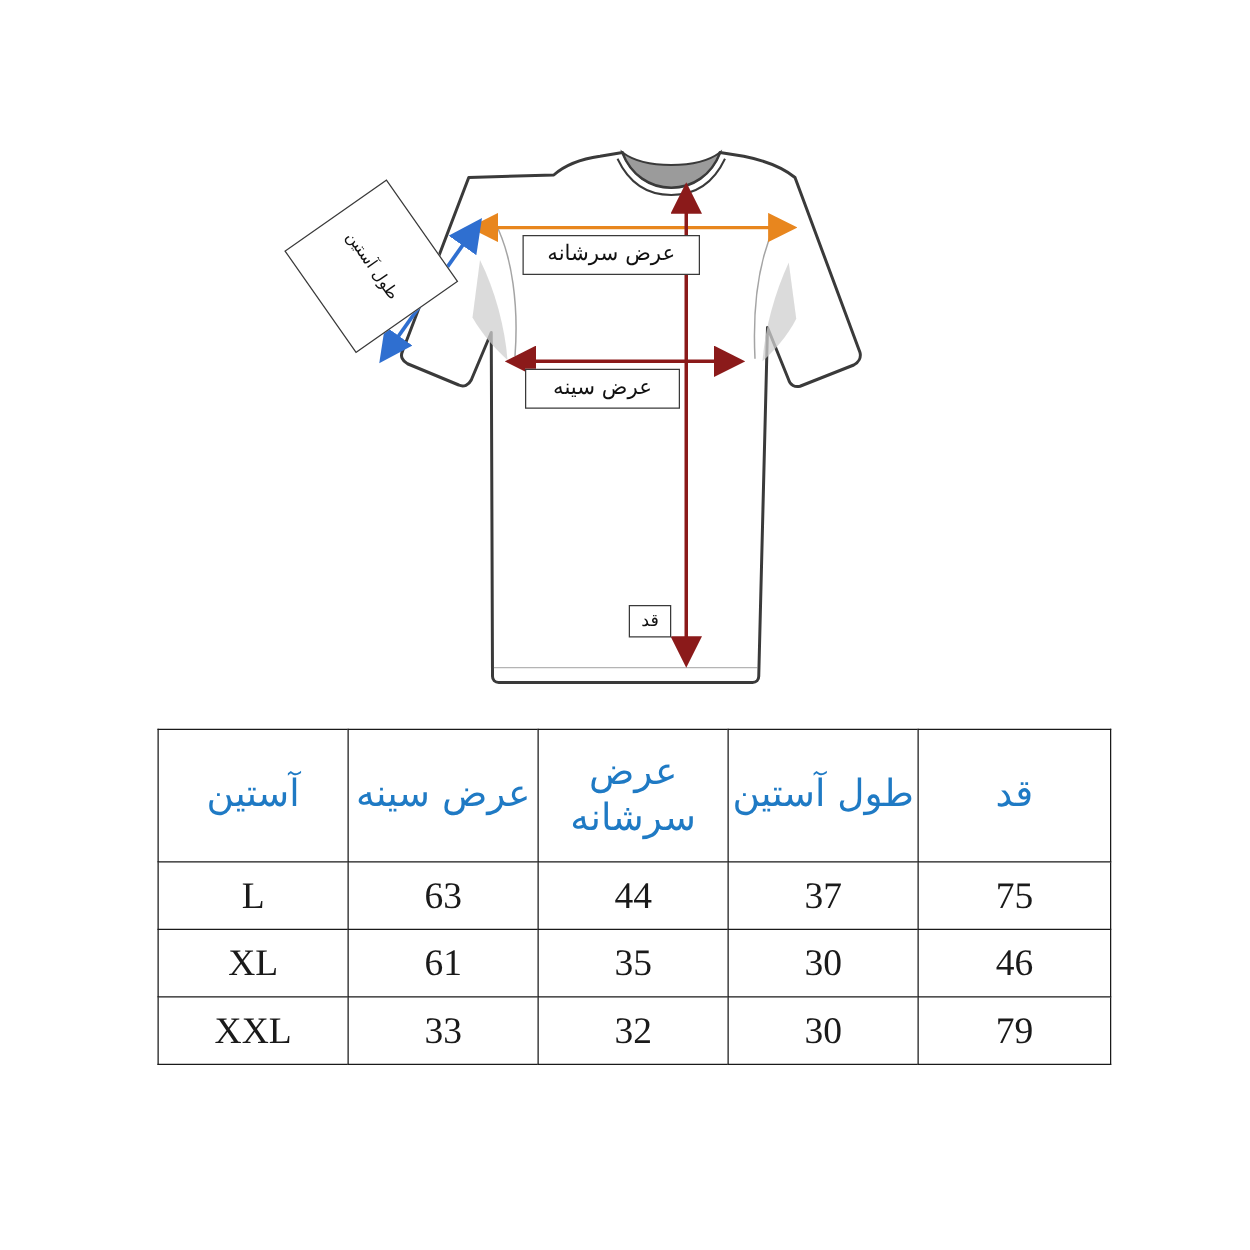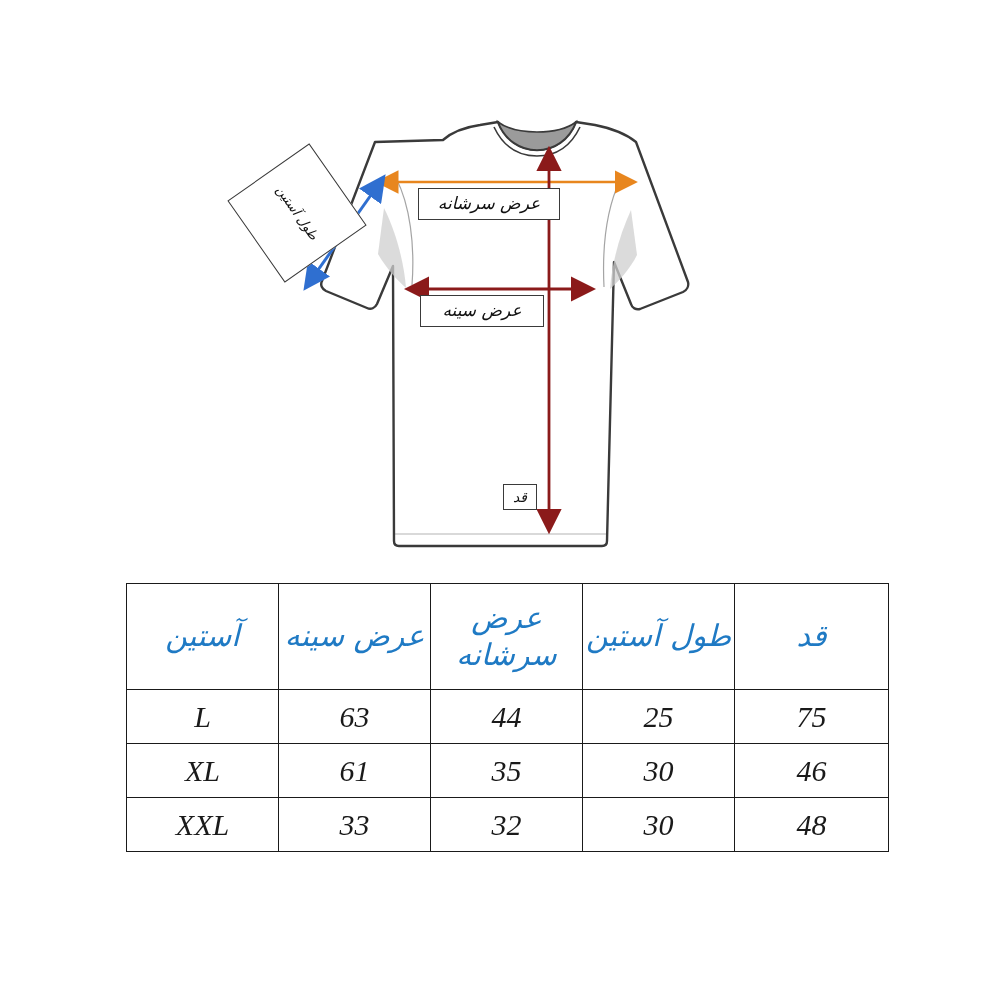--- a/index.html
+++ b/index.html
@@ -12,21 +12,20 @@
     height: 1000px;
     position: relative;
     font-family: "DejaVu Sans", "Liberation Sans", sans-serif;
     overflow: hidden;
   }
   #stage {
     position: absolute;
     left: 0; top: 0;
     width: 813px;
     height: 1000px;
-    font-style: italic;
   }
   
   #diagram {
     position: absolute;
     left: 0;
     top: 0;
     width: 1000px;
     height: 570px;
   }
   #diagram svg {
@@ -202,34 +201,34 @@
         <th class="col-length">قد</th>
         <th class="col-sleeve">طول آستین</th>
         <th class="col-should">عرض سرشانه</th>
         <th class="col-chest">عرض سینه</th>
         <th class="col-size">آستین</th>
       </tr>
     </thead>
     <tbody>
       <tr>
         <td>75</td>
-        <td>25</td>
+        <td>37</td>
         <td>44</td>
         <td>63</td>
         <td>L</td>
       </tr>
       <tr>
         <td>46</td>
         <td>30</td>
         <td>35</td>
         <td>61</td>
         <td>XL</td>
       </tr>
       <tr>
-        <td>48</td>
+        <td>79</td>
         <td>30</td>
         <td>32</td>
         <td>33</td>
         <td>XXL</td>
       </tr>
     </tbody>
   </table>
 
 </div>
 

